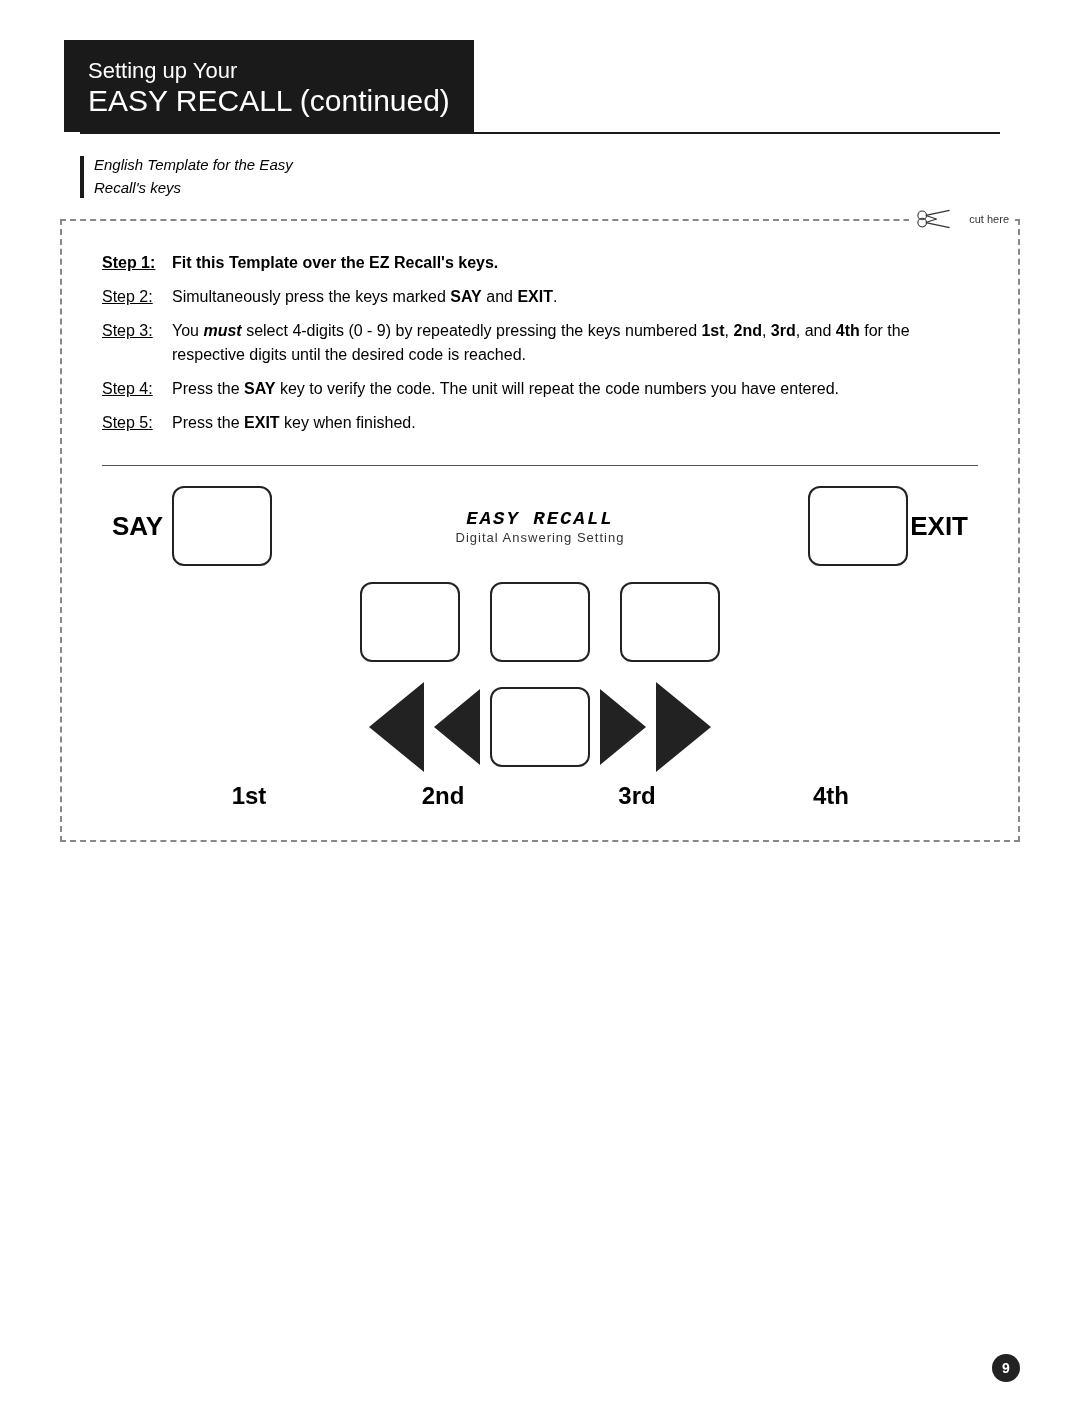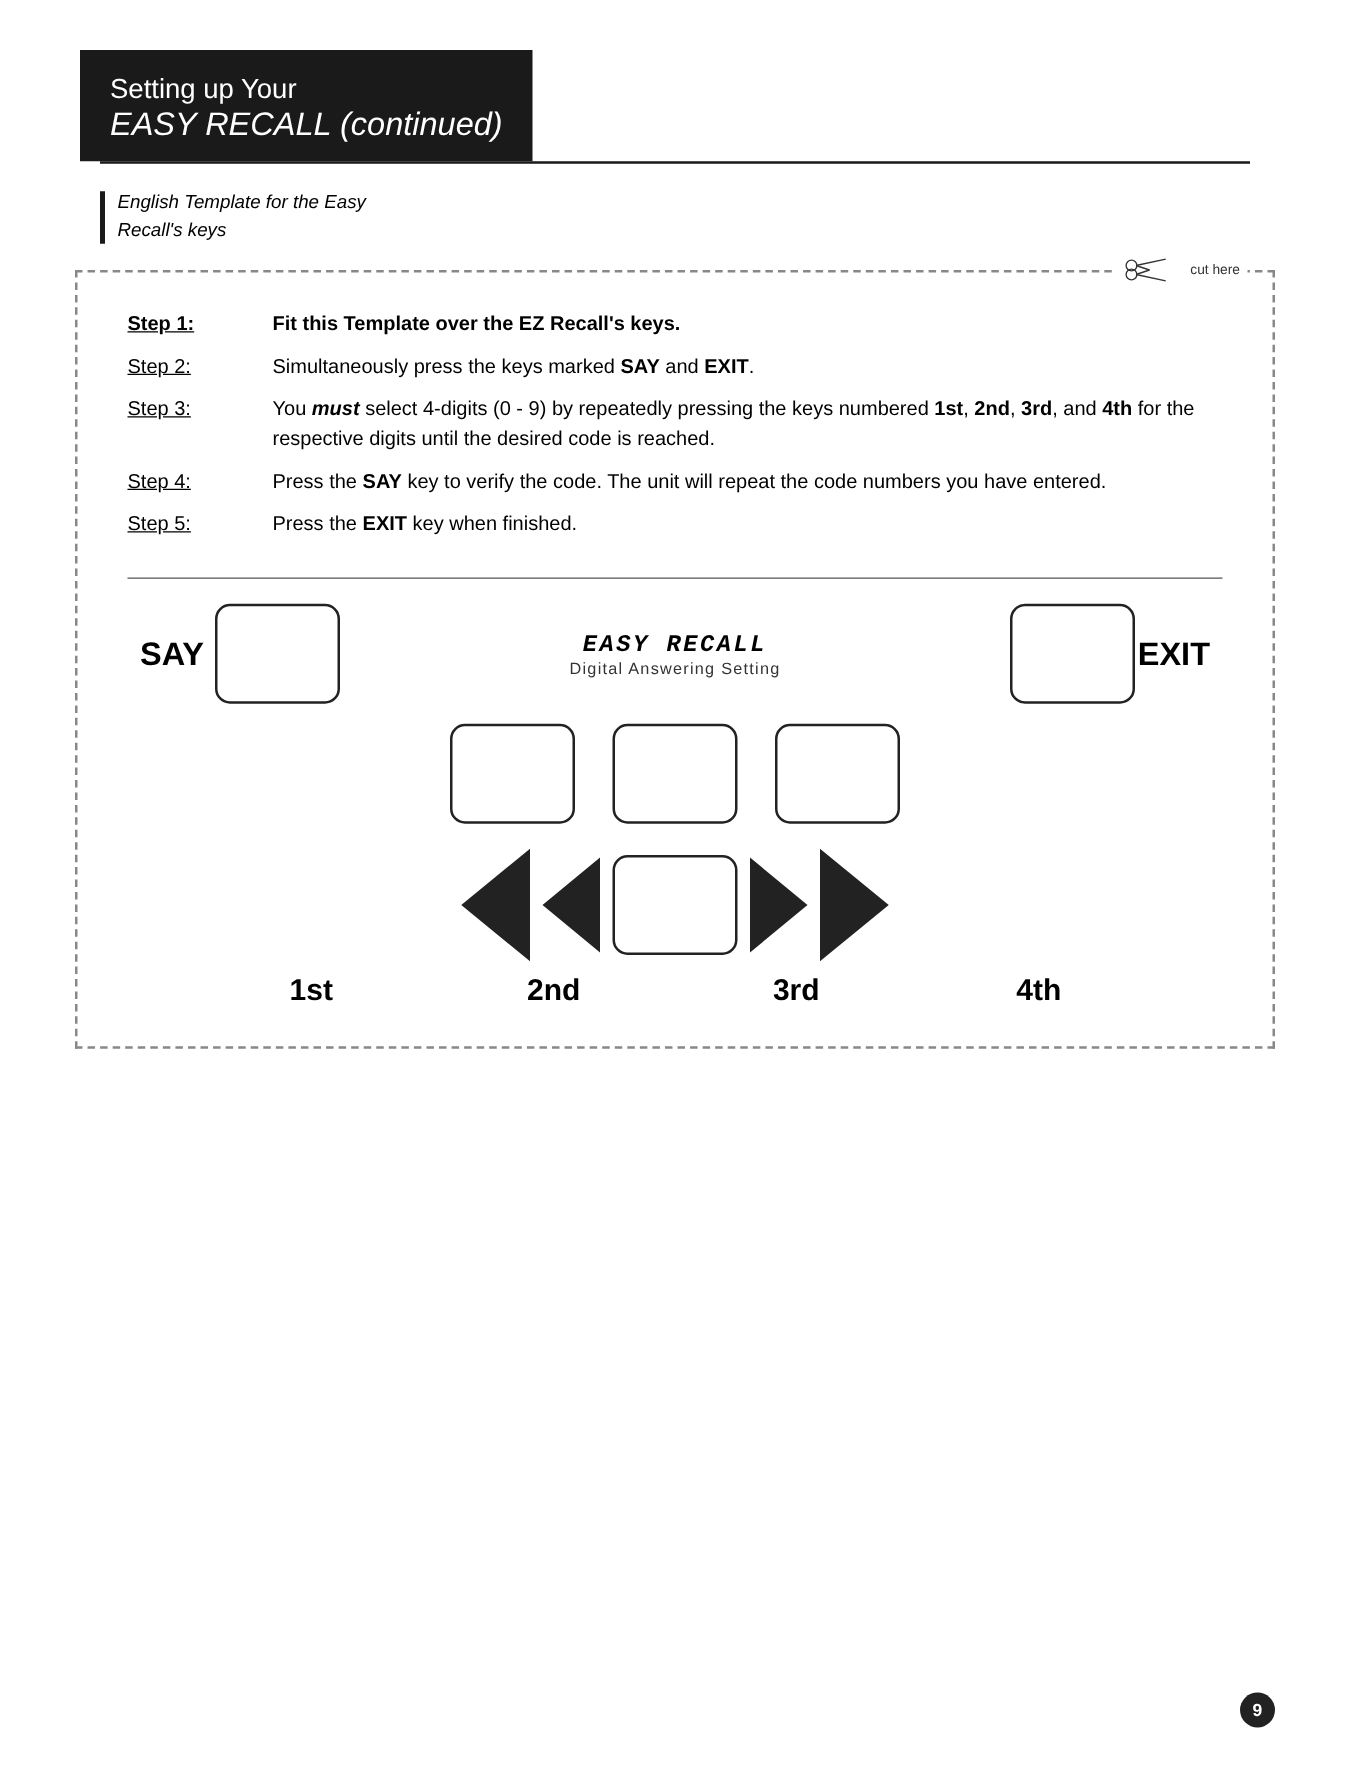--- a/index.html
+++ b/index.html
@@ -20,24 +20,23 @@
       display: inline-block;
       margin: 40px 0 0 64px;
       min-width: 340px;
     }
     .header-bar .line1 {
       font-size: 22px;
       font-weight: normal;
       display: block;
     }
     .header-bar .line2 {
-      font-size: 26px;
+      font-size: 30px;
       font-weight: normal;
       display: block;
-      font-style: italic;
     }
 
     
     .header-rule {
       border: none;
       border-top: 2px solid #1a1a1a;
       margin: 0 80px 0 80px;
     }
 
     
@@ -64,21 +63,21 @@
       margin: 20px 60px 30px 60px;
       border: 2px dashed #888;
       padding: 0;
       position: relative;
     }
 
     
     .cut-icon-area {
       position: absolute;
       top: -14px;
-      right: 20px;
+      right: 3px;
       background: #fff;
       padding: 0 6px;
       display: flex;
       align-items: center;
       gap: 18px;
     }
     .cut-icon-svg {
       width: 36px;
       height: 24px;
     }
@@ -111,21 +110,20 @@
       font-size: 16px;
       line-height: 1.5;
     }
     .step-label {
       min-width: 70px;
       font-weight: normal;
       text-decoration: underline;
     }
     .step-text {
       flex: 1;
-      margin-left: 46px;
     }
     .step-text b { font-weight: bold; }
     .step-text i { font-style: italic; }
 
     
     .inner-divider {
       border: none;
       border-top: 1px solid #555;
       margin: 10px 0 20px 0;
     }

